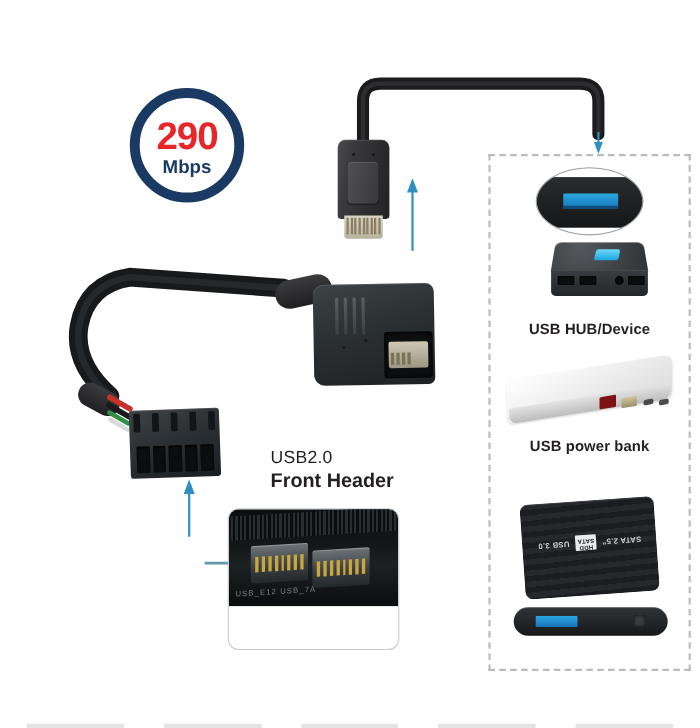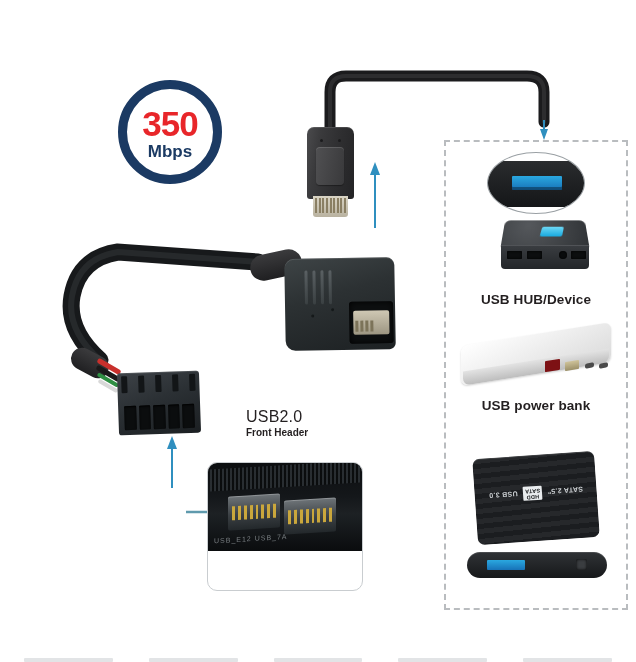--- a/index.html
+++ b/index.html
@@ -155,21 +155,21 @@
   #w-black  { left:95px; top:371px; width:26px; height:5px; background:#1a1a1a; transform:rotate(30deg); }
   #w-green  { left:96px; top:378px; width:24px; height:4px; background:#2f8f43; transform:rotate(30deg); }
   #w-white  { left:97px; top:384px; width:22px; height:4px; background:#d8d8d8; transform:rotate(30deg); }
 
   
   #front-header-caption {
     left: 246px; top: 408px; width: 130px; text-align:left;
     color:#231f20; line-height:1.18;
   }
   #front-header-caption .l1{ font-size:16px; font-weight:400; letter-spacing:.2px; }
-  #front-header-caption .l2{ font-size:10px; font-weight:700; }
+  #front-header-caption .l2{ font-size:18px; font-weight:700; }
 
   
   #motherboard-photo {
     left: 207px; top: 462px; width: 156px; height: 129px;
     border: 1px solid #c9cdd0; border-radius: 10px;
     background:#ffffff; overflow:hidden;
   }
   #motherboard-photo .pic{
     position:absolute; left:0; top:0; right:0; height:88px;
     background:
@@ -354,21 +354,21 @@
     <line x1="375" y1="228" x2="375" y2="172" stroke="#2f8fbf" stroke-width="2"></line>
     <polygon points="375,162 370,175 380,175" fill="#2f8fbf"></polygon>
 
     <line x1="172" y1="488" x2="172" y2="446" stroke="#2f8fbf" stroke-width="2"></line>
     <polygon points="172,436 167,449 177,449" fill="#2f8fbf"></polygon>
 
     <line x1="186" y1="512" x2="212" y2="512" stroke="#5f9aad" stroke-width="2.5"></line>
   </svg>
 
   <div class="abs" id="speed-badge">
-    <span class="num">350</span>
+    <span class="num">290</span>
     <span class="unit">Mbps</span>
   </div>
 
   <div class="abs" id="usb-a-male">
     <div class="shell"></div>
     <span class="dot1"></span>
     <span class="dot2"></span>
     <div class="tongue">
       <i></i>
         <i></i>

